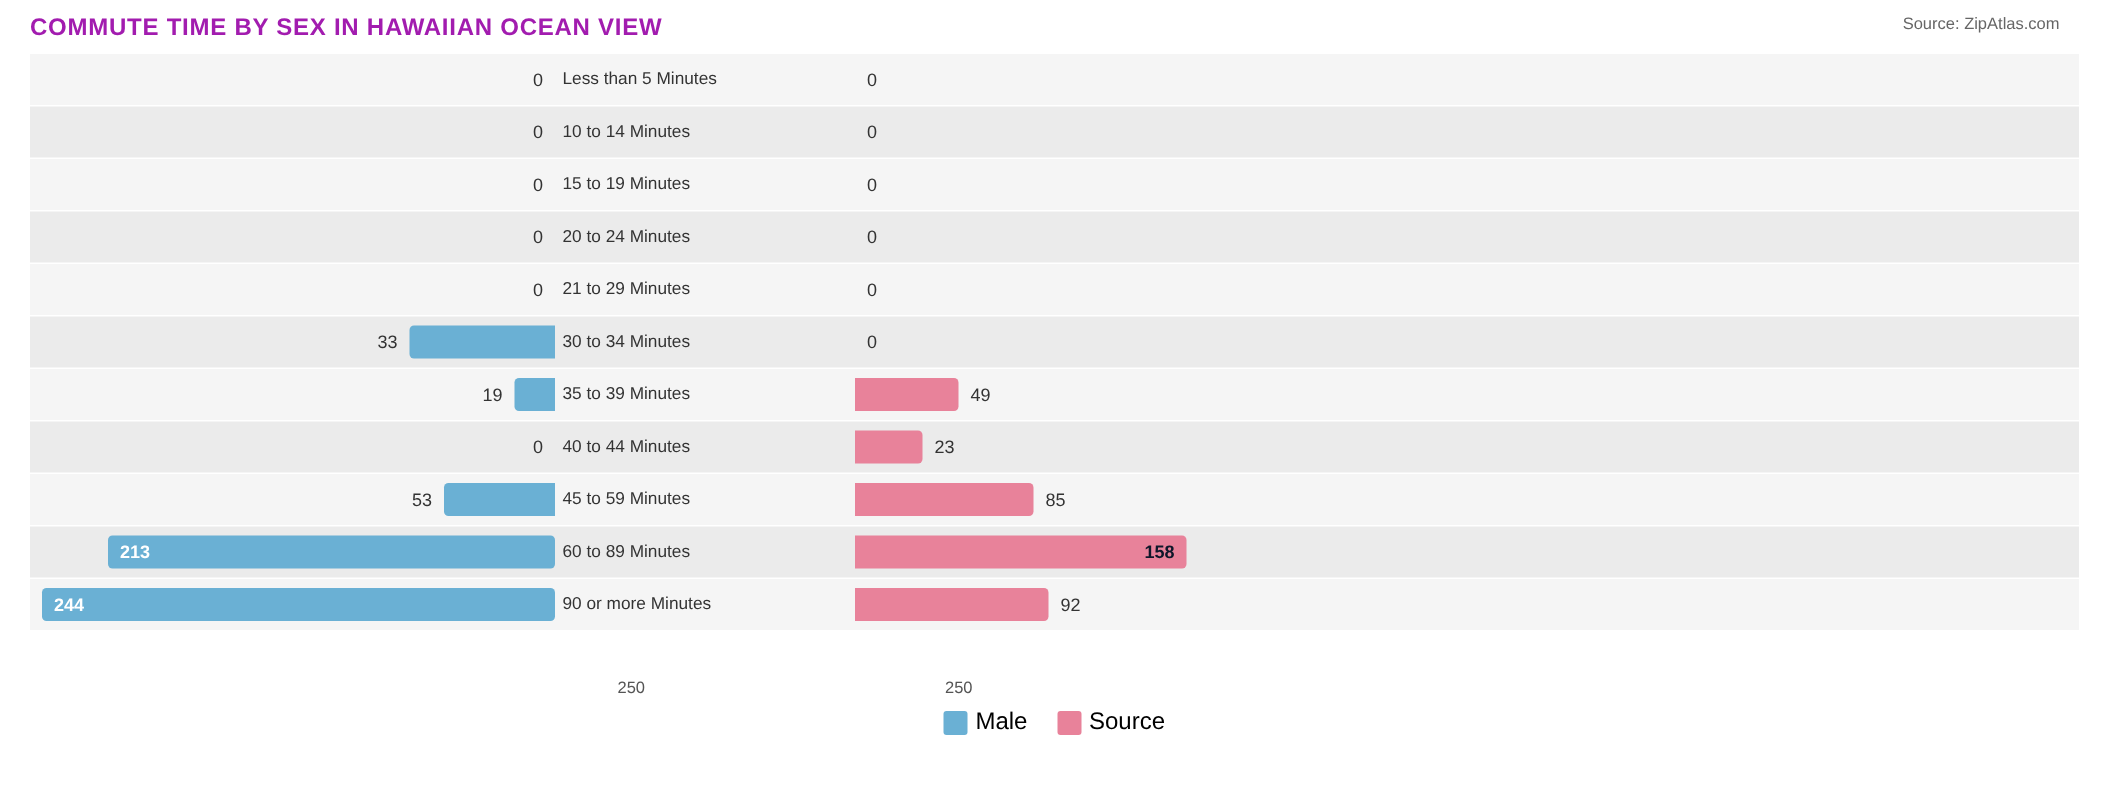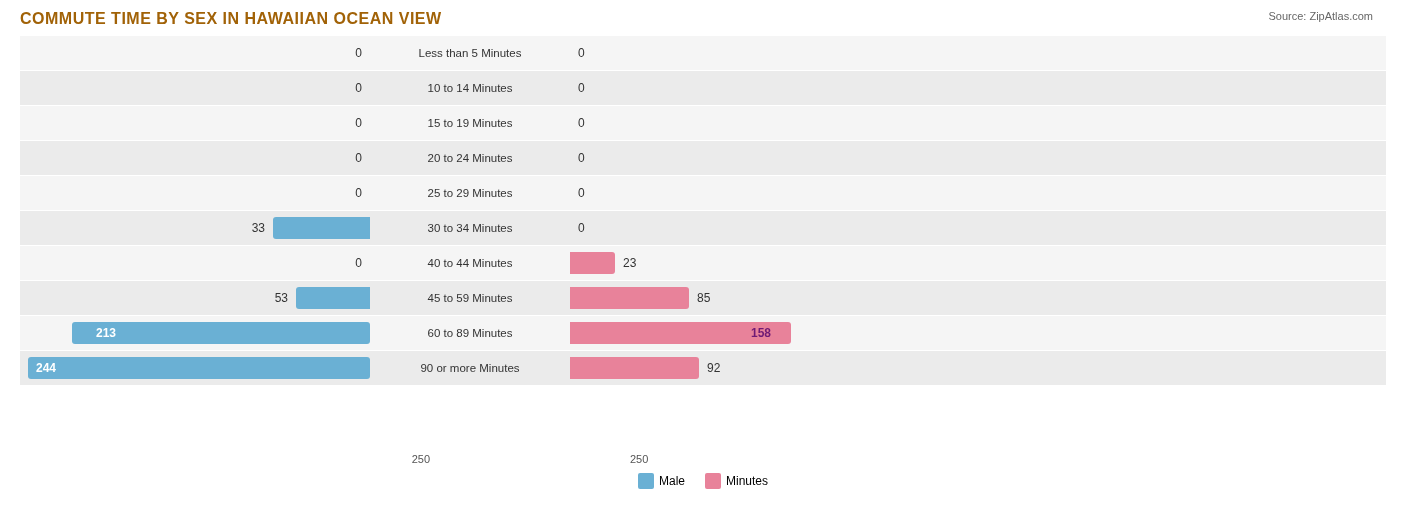--- a/index.html
+++ b/index.html
@@ -14,21 +14,21 @@
       width: 1406px;
       height: 523px;
       padding: 10px 20px 40px 20px;
       position: relative;
       background: #fff;
     }
     .chart-title {
       font-size: 16px;
       font-weight: bold;
       text-transform: uppercase;
-      color: #a16207;
+      color: #a21caf;
       letter-spacing: 0.5px;
       margin-bottom: 8px;
     }
     .source-text {
       position: absolute;
       top: 10px;
       right: 33px;
       font-size: 11px;
       color: #666;
     }
@@ -64,21 +64,20 @@
       align-items: center;
       flex-shrink: 0;
     }
     .left-bar {
       background: #6ab0d4;
       height: 22px;
       border-radius: 3px 0 0 3px;
     }
     .label-area {
       width: 200px;
-      text-align: center;
       font-size: 11.5px;
       color: #333;
       flex-shrink: 0;
       padding: 0 5px;
     }
     .right-bar-area {
       width: 350px;
       display: flex;
       justify-content: flex-start;
       align-items: center;
@@ -131,21 +130,21 @@
       font-size: 11px;
       color: #555;
       padding-left: 8px;
     }
     .legend {
       display: flex;
       justify-content: center;
       align-items: center;
       gap: 20px;
       margin-top: 4px;
-      font-size: 12px;
+      font-size: 16px;
     }
     .legend-item {
       display: flex;
       align-items: center;
       gap: 5px;
     }
     .legend-box {
       width: 16px;
       height: 16px;
       border-radius: 2px;
@@ -203,39 +202,50 @@
         <div class="right-bar-area">
           <div class="right-bar" style="width: 0px;"></div>
           <span class="right-value">0</span>
         </div>
       </div>
       <div class="bar-row">
         <div class="left-bar-area">
           <span class="left-value">0</span>
           <div class="left-bar" style="width: 0px;"></div>
         </div>
-        <div class="label-area">25 to 29 Minutes</div>
+        <div class="label-area">21 to 29 Minutes</div>
         <div class="right-bar-area">
           <div class="right-bar" style="width: 0px;"></div>
           <span class="right-value">0</span>
         </div>
       </div>
       <div class="bar-row">
         <div class="left-bar-area">
           <span class="left-value">33</span>
           <div class="left-bar" style="width: 97px;"></div>
         </div>
         <div class="label-area">30 to 34 Minutes</div>
         <div class="right-bar-area">
           <div class="right-bar" style="width: 0px;"></div>
           <span class="right-value">0</span>
         </div>
       </div>
       <div class="bar-row">
         <div class="left-bar-area">
+          <span class="left-value">19</span>
+          <div class="left-bar" style="width: 27px;"></div>
+        </div>
+        <div class="label-area">35 to 39 Minutes</div>
+        <div class="right-bar-area">
+          <div class="right-bar" style="width: 69px;"></div>
+          <span class="right-value">49</span>
+        </div>
+      </div>
+      <div class="bar-row">
+        <div class="left-bar-area">
           <span class="left-value">0</span>
           <div class="left-bar" style="width: 0px;"></div>
         </div>
         <div class="label-area">40 to 44 Minutes</div>
         <div class="right-bar-area">
           <div class="right-bar" style="width: 45px;"></div>
           <span class="right-value">23</span>
         </div>
       </div>
       <div class="bar-row">
@@ -244,25 +254,25 @@
           <div class="left-bar" style="width: 74px;"></div>
         </div>
         <div class="label-area">45 to 59 Minutes</div>
         <div class="right-bar-area">
           <div class="right-bar" style="width: 119px;"></div>
           <span class="right-value">85</span>
         </div>
       </div>
       <div class="bar-row">
         <div class="left-bar-area">
-          <div class="left-bar" style="width: 298px; border-radius: 3px; display: flex; align-items: center; padding-left: 24px; color: rgb(255, 255, 255); font-weight: bold; font-size: 12px;">213</div>
+          <div class="left-bar" style="width: 298px; border-radius: 3px; display: flex; align-items: center; padding-left: 8px; color: rgb(255, 255, 255); font-weight: bold; font-size: 12px;">213</div>
         </div>
         <div class="label-area">60 to 89 Minutes</div>
         <div class="right-bar-area">
-          <div class="right-bar" style="width: 221px; display: flex; align-items: center; justify-content: flex-end; padding-right: 20px; color: #701a75; font-weight: bold; font-size: 12px;">158</div>
+          <div class="right-bar" style="width: 221px; display: flex; align-items: center; justify-content: flex-end; padding-right: 8px; color: #0f172a; font-weight: bold; font-size: 12px;">158</div>
         </div>
       </div>
       <div class="bar-row">
         <div class="left-bar-area">
           <div class="left-bar" style="width: 342px; border-radius: 3px; display: flex; align-items: center; padding-left: 8px; color: rgb(255, 255, 255); font-weight: bold; font-size: 12px;">244</div>
         </div>
         <div class="label-area">90 or more Minutes</div>
         <div class="right-bar-area">
           <div class="right-bar" style="width: 129px;"></div>
           <span class="right-value">92</span>
@@ -282,16 +292,16 @@
     <div class="axis-right-end"></div>
   </div>
 
   <div class="legend">
     <div class="legend-item">
       <div class="legend-box male"></div>
       <span>Male</span>
     </div>
     <div class="legend-item">
       <div class="legend-box female"></div>
-      <span>Minutes</span>
+      <span>Source</span>
     </div>
   </div>
 </div>
 
 </body></html>

